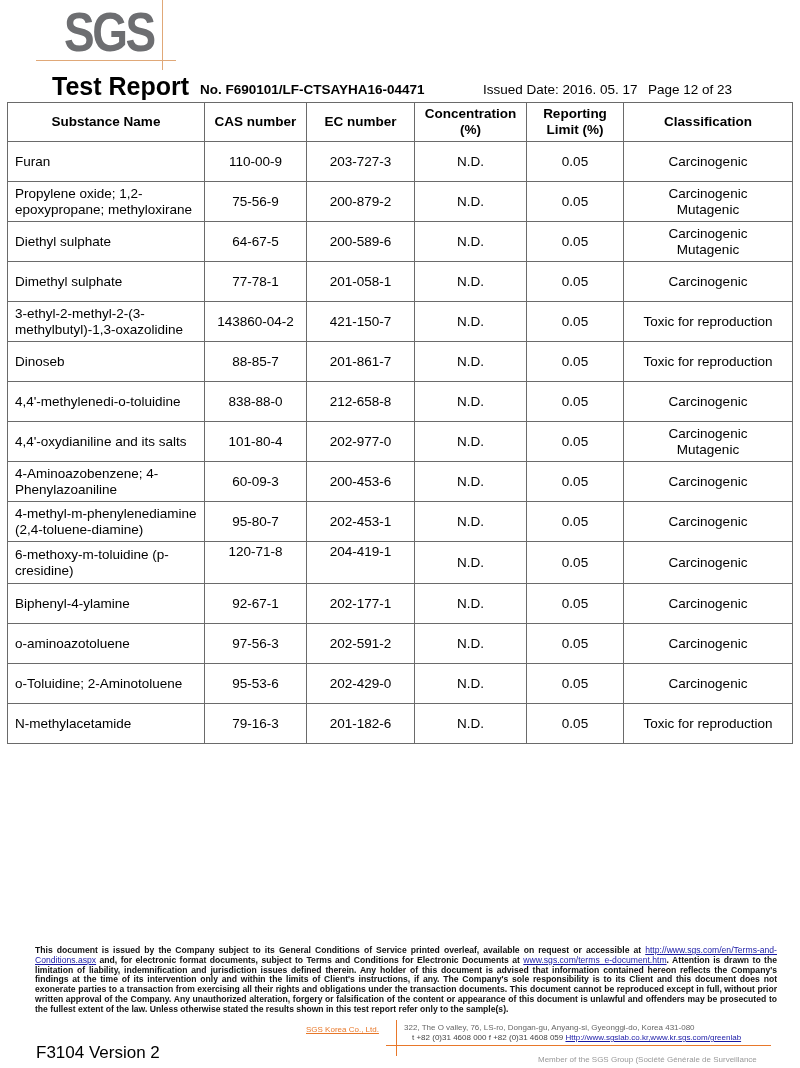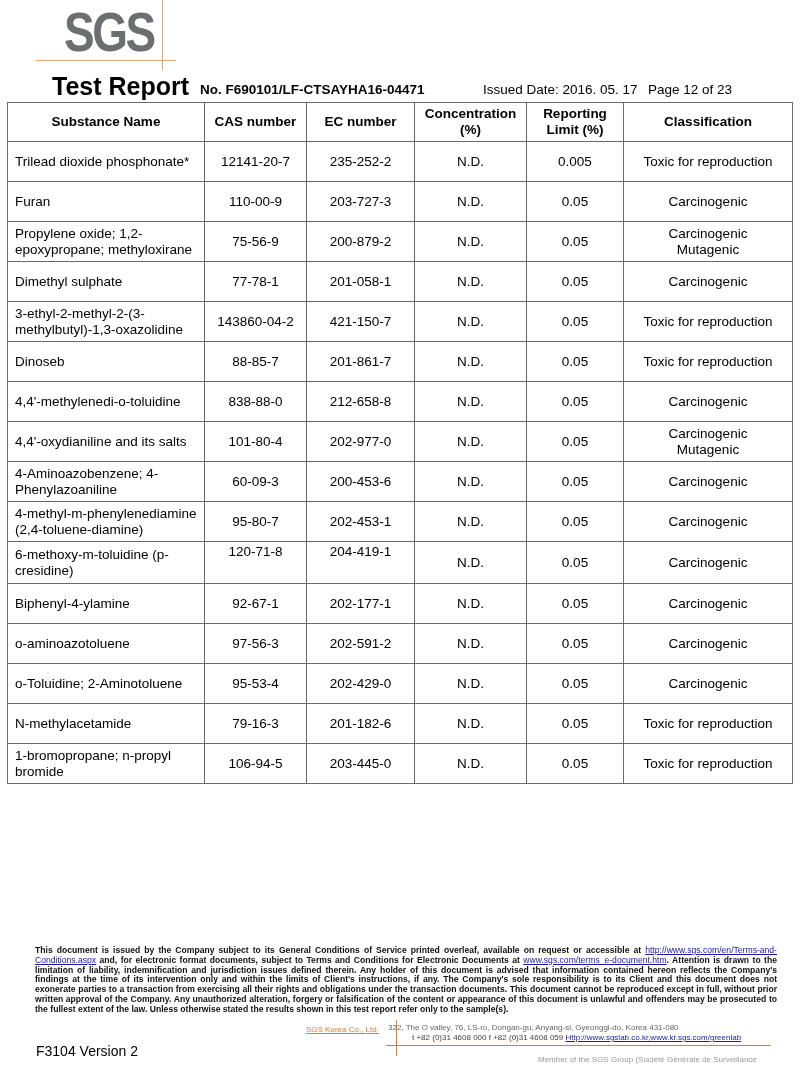--- a/index.html
+++ b/index.html
@@ -19,25 +19,25 @@
   table.report td { height:39px; text-align:center; }
   table.report td.name { text-align:left; padding-left:7px; }
   td.topalign { vertical-align:top; padding-top:2px !important; }
   .cls-line { display:block; }
 
   .disclaimer { position:absolute; left:35px; top:946px; width:742px; font-size:8.6px; line-height:9.8px; font-weight:bold; text-align:justify; color:#111; }
   .disclaimer a { color:#1a1aa6; text-decoration:underline; font-weight:normal; }
   .company { position:absolute; left:306px; top:1025px; font-size:8px; color:#e8782a;text-decoration:underline; }
   .vsep { position:absolute; left:396px; top:1020px; width:1px; height:36px; background:#e8782a; }
   .hsep { position:absolute; left:386px; top:1045px; width:385px; height:1px; background:#e8782a; }
-  .addr1 { position:absolute; left:388px; top:1023px; font-size:8px; color:#666; }
+  .addr1 { position:absolute; left:404px; top:1023px; font-size:8px; color:#666; }
   .addr2 { position:absolute; left:412px; top:1033px; font-size:8px; color:#444; }
   .addr2 a { color:#1a1aa6; text-decoration:underline;margin-top:16px; }
   .member { position:absolute; left:538px; top:1055px; font-size:8px; color:#999; }
-  .version { position:absolute; left:36px; top:1043px; font-size:14px; }
+  .version { position:absolute; left:36px; top:1043px; font-size:17px; }
 </style>
 </head>
 <body>
 
 <div class="logo">
   <div class="logo-text">SGS</div>
   <div class="logo-hline"></div>
   <div class="logo-vline"></div>
 </div>
 <div class="hdr-title">Test Report</div>
@@ -59,30 +59,20 @@
       <th>Substance Name</th>
       <th>CAS number</th>
       <th>EC number</th>
       <th>Concentration (%)</th>
       <th>Reporting Limit (%)</th>
       <th>Classification</th>
     </tr>
   </thead>
   <tbody id="tbody">
       <tr>
-        <td class="name">Trilead dioxide phosphonate*</td>
-        <td>12141-20-7</td>
-        <td>235-252-2</td>
-        <td>N.D.</td>
-        <td>0.005</td>
-        <td>
-          <span class="cls-line">Toxic for reproduction</span>
-        </td>
-      </tr>
-      <tr>
         <td class="name">Furan</td>
         <td>110-00-9</td>
         <td>203-727-3</td>
         <td>N.D.</td>
         <td>0.05</td>
         <td>
           <span class="cls-line">Carcinogenic</span>
         </td>
       </tr>
       <tr>
@@ -90,20 +80,31 @@
         <td>75-56-9</td>
         <td>200-879-2</td>
         <td>N.D.</td>
         <td>0.05</td>
         <td>
           <span class="cls-line">Carcinogenic</span>
           <span class="cls-line">Mutagenic</span>
         </td>
       </tr>
       <tr>
+        <td class="name">Diethyl sulphate</td>
+        <td>64-67-5</td>
+        <td>200-589-6</td>
+        <td>N.D.</td>
+        <td>0.05</td>
+        <td>
+          <span class="cls-line">Carcinogenic</span>
+          <span class="cls-line">Mutagenic</span>
+        </td>
+      </tr>
+      <tr>
         <td class="name">Dimethyl sulphate</td>
         <td>77-78-1</td>
         <td>201-058-1</td>
         <td>N.D.</td>
         <td>0.05</td>
         <td>
           <span class="cls-line">Carcinogenic</span>
         </td>
       </tr>
       <tr>
@@ -192,42 +193,32 @@
         <td>97-56-3</td>
         <td>202-591-2</td>
         <td>N.D.</td>
         <td>0.05</td>
         <td>
           <span class="cls-line">Carcinogenic</span>
         </td>
       </tr>
       <tr>
         <td class="name">o-Toluidine; 2-Aminotoluene</td>
-        <td>95-53-4</td>
+        <td>95-53-6</td>
         <td>202-429-0</td>
         <td>N.D.</td>
         <td>0.05</td>
         <td>
           <span class="cls-line">Carcinogenic</span>
         </td>
       </tr>
       <tr>
         <td class="name">N-methylacetamide</td>
         <td>79-16-3</td>
         <td>201-182-6</td>
-        <td>N.D.</td>
-        <td>0.05</td>
-        <td>
-          <span class="cls-line">Toxic for reproduction</span>
-        </td>
-      </tr>
-      <tr>
-        <td class="name">1-bromopropane; n-propyl bromide</td>
-        <td>106-94-5</td>
-        <td>203-445-0</td>
         <td>N.D.</td>
         <td>0.05</td>
         <td>
           <span class="cls-line">Toxic for reproduction</span>
         </td>
       </tr>
     </tbody>
 </table>
 
 <div class="disclaimer"><span>This document is issued by the Company subject to its General Conditions of Service printed overleaf, available on request or accessible at </span><a>http://www.sgs.com/en/Terms-and-Conditions.aspx</a><span> and, for electronic format documents, subject to Terms and Conditions for Electronic Documents at </span><a>www.sgs.com/terms_e-document.htm</a><span>. Attention is drawn to the limitation of liability, indemnification and jurisdiction issues defined therein. Any holder of this document is advised that information contained hereon reflects the Company's findings at the time of its intervention only and within the limits of Client's instructions, if any. The Company's sole responsibility is to its Client and this document does not exonerate parties to a transaction from exercising all their rights and obligations under the transaction documents. This document cannot be reproduced except in full, without prior written approval of the Company. Any unauthorized alteration, forgery or falsification of the content or appearance of this document is unlawful and offenders may be prosecuted to the fullest extent of the law.   Unless otherwise stated the results shown in this test report refer only to the sample(s).</span></div>

